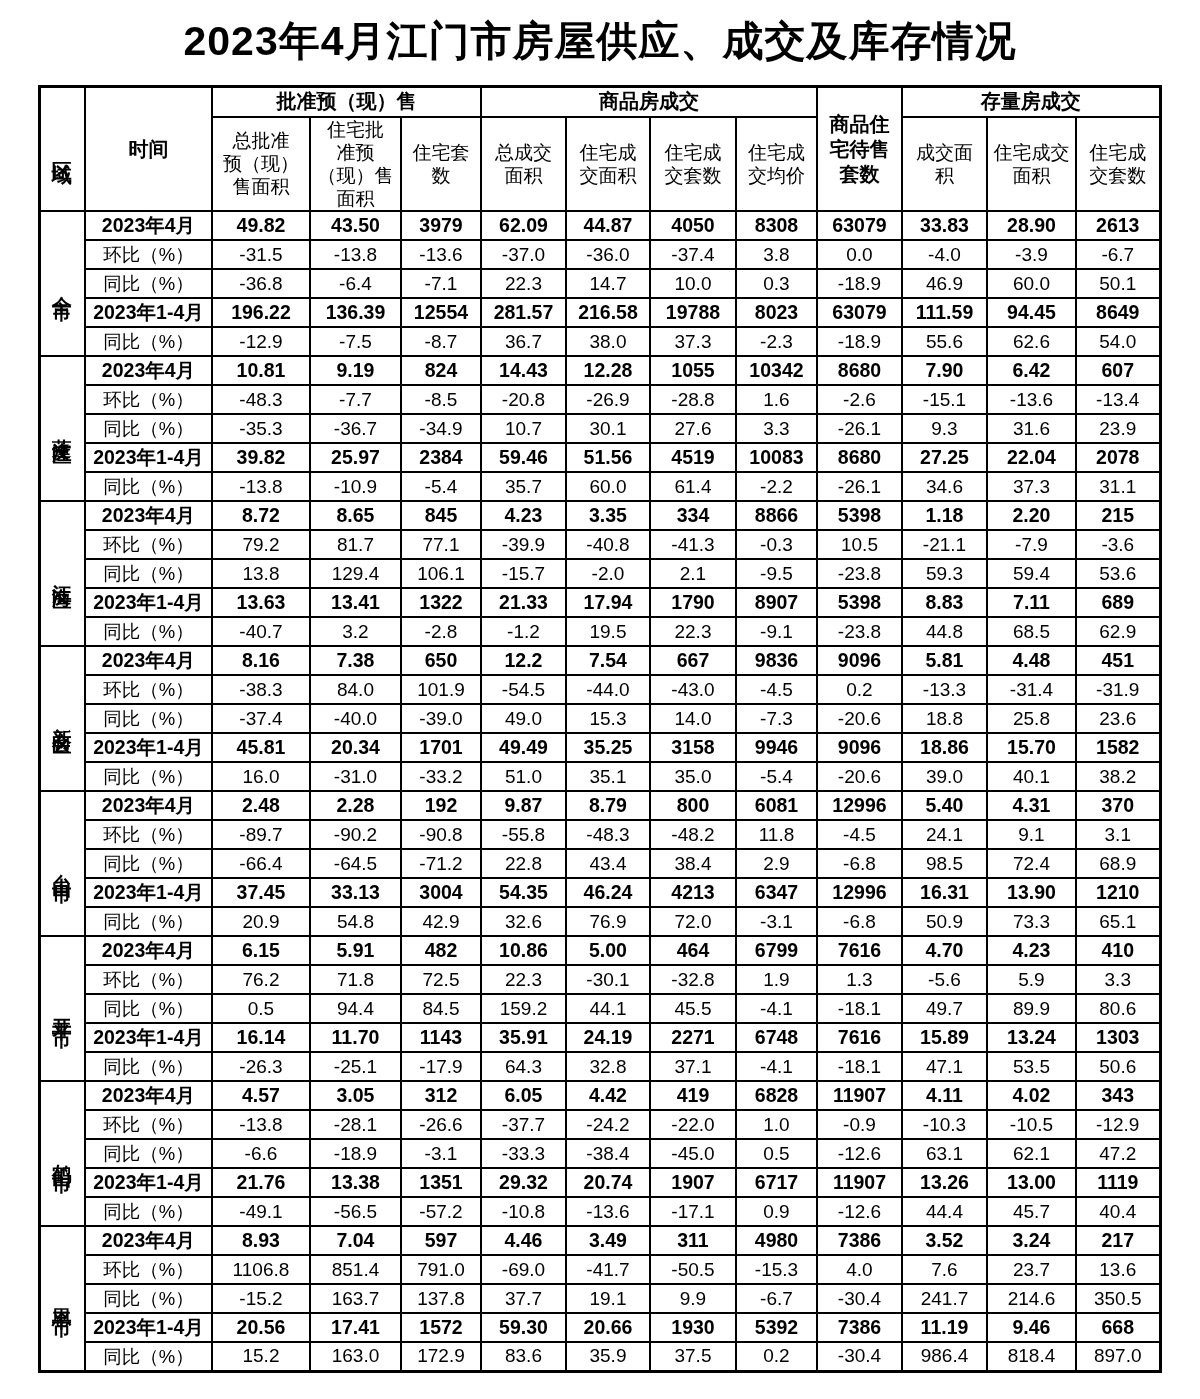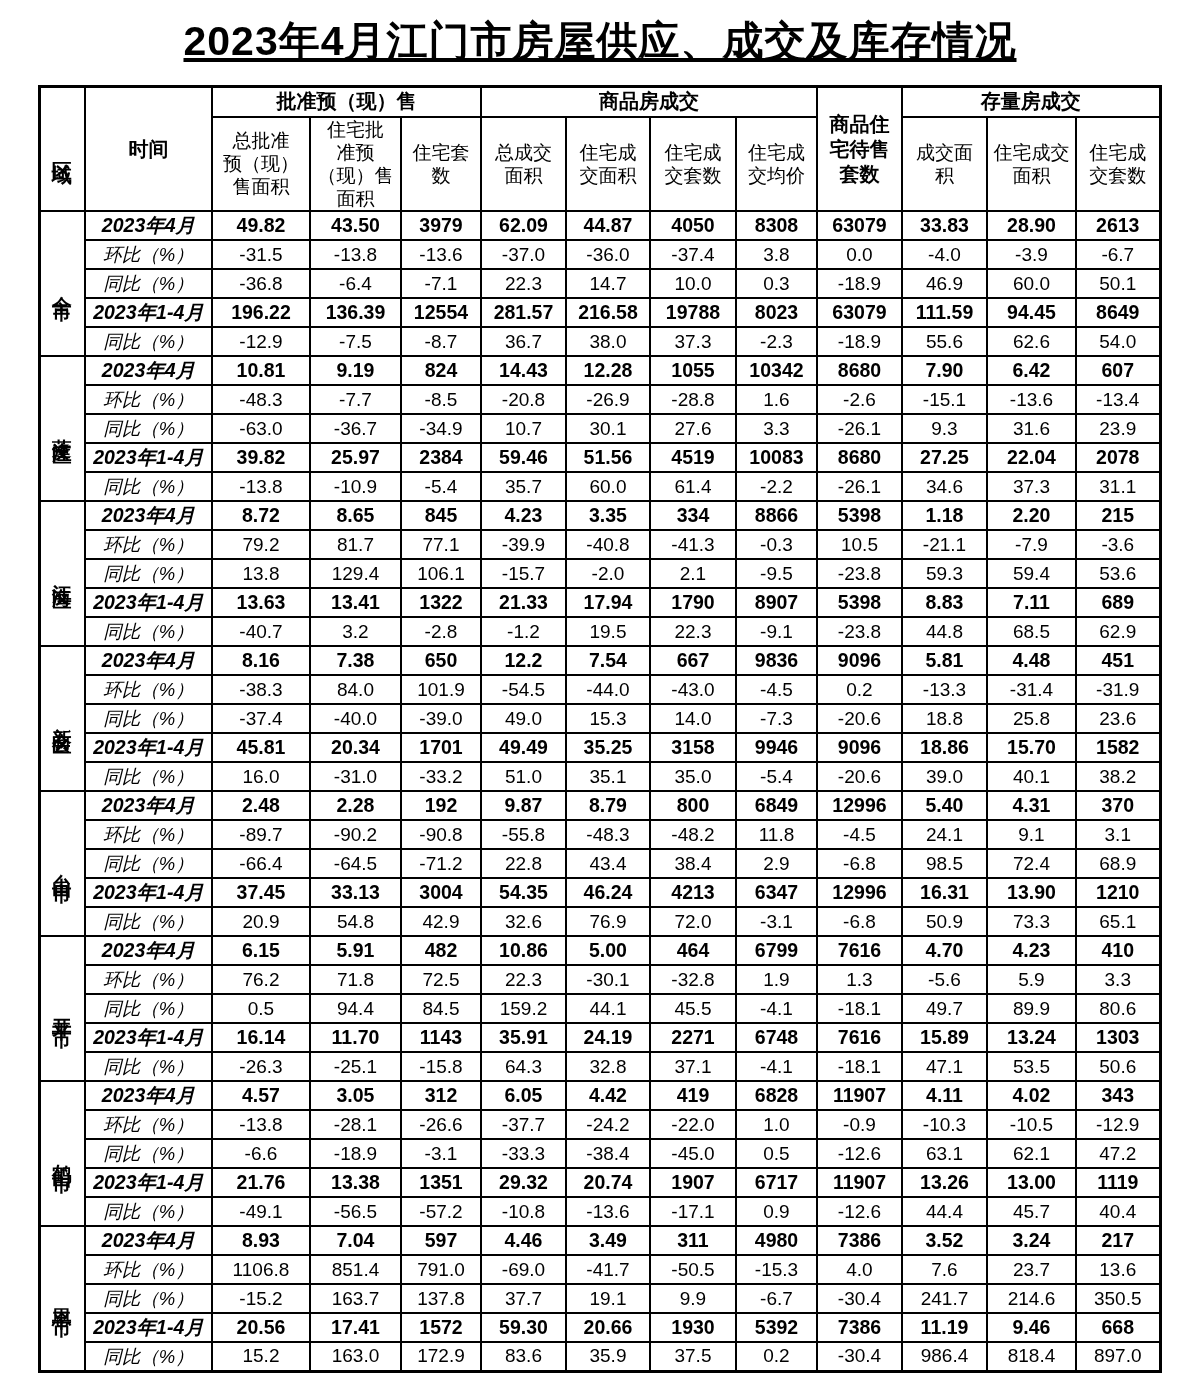--- a/index.html
+++ b/index.html
@@ -9,21 +9,20 @@
     color:#000;
     -webkit-font-smoothing:antialiased;
   }
   .title{
     text-align:center;
     font-size:41px;
     font-weight:900;
     padding:14px 0 16px 0;
     letter-spacing:1px;
     white-space:nowrap;
-    text-decoration:underline;
   }
   table.stat{
     border-collapse:collapse;
     table-layout:fixed;
     width:1120px;
     margin:0 auto;
     border:3px solid #000;
   }
   table.stat th, table.stat td{
     border:2px solid #000;
@@ -41,21 +40,21 @@
   .vertical{
     writing-mode:vertical-rl;
     text-orientation:upright;
     letter-spacing:4px;
   }
   th.corner-region{font-size:19px;}
   th.th-time{font-size:20px;}
   th.th-pending{font-size:19px;line-height:1.25;}
   tbody tr{height:29px;}
   tbody td{font-size:19px;}
-  tbody td.row-label{font-size:18.5px;font-style:italic;}
+  tbody td.row-label{font-size:18.5px;}
   tbody tr.bold-row td{font-weight:700;font-size:19.5px;}
   tbody td.region-cell{font-size:19px;font-weight:400;}
 </style>
 </head>
 <body>
 
 <div>
   <div class="title">2023年4月江门市房屋供应、成交及库存情况</div>
 
   <table class="stat">
@@ -207,21 +206,21 @@
           <td>-26.9</td>
           <td>-28.8</td>
           <td>1.6</td>
           <td>-2.6</td>
           <td>-15.1</td>
           <td>-13.6</td>
           <td>-13.4</td>
         </tr>
         <tr>
           <td class="row-label">同比（%）</td>
-          <td>-63.0</td>
+          <td>-35.3</td>
           <td>-36.7</td>
           <td>-34.9</td>
           <td>10.7</td>
           <td>30.1</td>
           <td>27.6</td>
           <td>3.3</td>
           <td>-26.1</td>
           <td>9.3</td>
           <td>31.6</td>
           <td>23.9</td>
@@ -398,21 +397,21 @@
         </tr>
         <tr class="bold-row">
           <td rowspan="5" class="region-cell vertical">台山市</td>
           <td class="row-label">2023年4月</td>
           <td>2.48</td>
           <td>2.28</td>
           <td>192</td>
           <td>9.87</td>
           <td>8.79</td>
           <td>800</td>
-          <td>6849</td>
+          <td>6081</td>
           <td>12996</td>
           <td>5.40</td>
           <td>4.31</td>
           <td>370</td>
         </tr>
         <tr>
           <td class="row-label">环比（%）</td>
           <td>-89.7</td>
           <td>-90.2</td>
           <td>-90.8</td>
@@ -521,21 +520,21 @@
           <td>6748</td>
           <td>7616</td>
           <td>15.89</td>
           <td>13.24</td>
           <td>1303</td>
         </tr>
         <tr>
           <td class="row-label">同比（%）</td>
           <td>-26.3</td>
           <td>-25.1</td>
-          <td>-15.8</td>
+          <td>-17.9</td>
           <td>64.3</td>
           <td>32.8</td>
           <td>37.1</td>
           <td>-4.1</td>
           <td>-18.1</td>
           <td>47.1</td>
           <td>53.5</td>
           <td>50.6</td>
         </tr>
         <tr class="bold-row">

